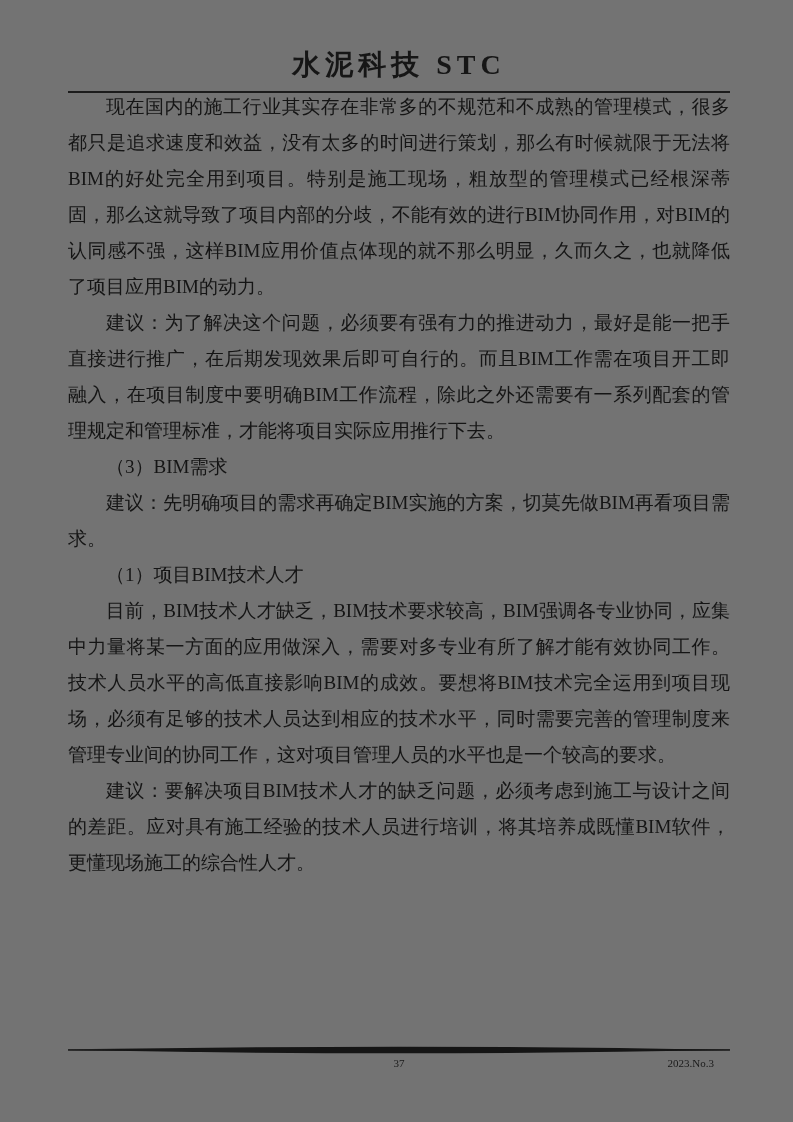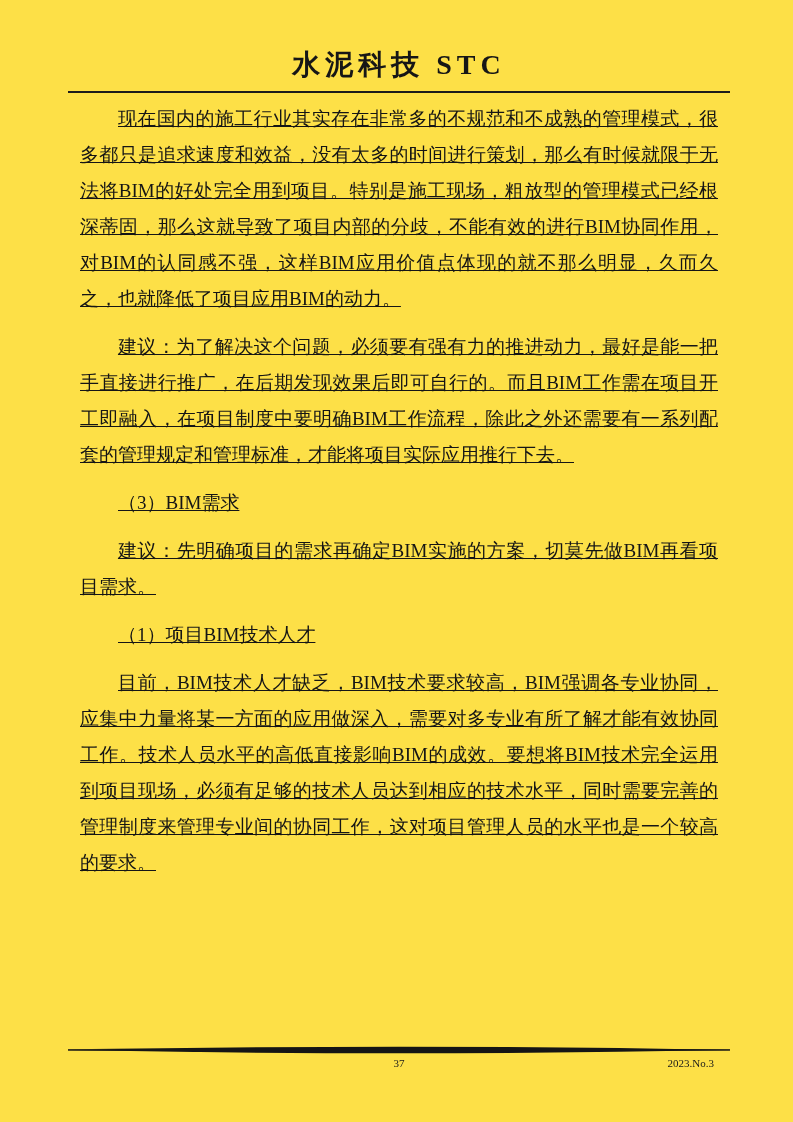--- a/index.html
+++ b/index.html
@@ -4,21 +4,21 @@
 <style>
   html, body {
     margin: 0;
     padding: 0;
     background: #ffffff;
   }
   .page {
     position: relative;
     width: 793px;
     height: 1122px;
-    background: #fde047;
+    background: #737373;
     color: #111111;
     font-family: "Liberation Serif", "DejaVu Serif", serif;
     overflow: hidden;
   }
 
   
   .page-header {
     position: absolute;
     top: 0;
     left: 68px;
@@ -45,24 +45,23 @@
     top: 89px;
     left: 68px;
     width: 662px;
     font-size: 19px;
     line-height: 36px;
     text-align: justify;
     text-justify: inter-ideograph;
     color: #151515;
   }
   .document-body p {
-    margin: 12px;
+    margin: 0;
     padding: 0;
     text-indent: 2em;
-    text-decoration: underline;
   }
 
   
   .page-footer {
     position: absolute;
     left: 68px;
     top: 1046px;
     width: 662px;
   }
   .footer-bar {
@@ -101,20 +100,21 @@
     <div class="header-rule"></div>
   </header>
 
   <main class="document-body">
     <p>现在国内的施工行业其实存在非常多的不规范和不成熟的管理模式，很多都只是追求速度和效益，没有太多的时间进行策划，那么有时候就限于无法将BIM的好处完全用到项目。特别是施工现场，粗放型的管理模式已经根深蒂固，那么这就导致了项目内部的分歧，不能有效的进行BIM协同作用，对BIM的认同感不强，这样BIM应用价值点体现的就不那么明显，久而久之，也就降低了项目应用BIM的动力。</p>
     <p>建议：为了解决这个问题，必须要有强有力的推进动力，最好是能一把手直接进行推广，在后期发现效果后即可自行的。而且BIM工作需在项目开工即融入，在项目制度中要明确BIM工作流程，除此之外还需要有一系列配套的管理规定和管理标准，才能将项目实际应用推行下去。</p>
     <p>（3）BIM需求</p>
     <p>建议：先明确项目的需求再确定BIM实施的方案，切莫先做BIM再看项目需求。</p>
     <p>（1）项目BIM技术人才</p>
     <p>目前，BIM技术人才缺乏，BIM技术要求较高，BIM强调各专业协同，应集中力量将某一方面的应用做深入，需要对多专业有所了解才能有效协同工作。技术人员水平的高低直接影响BIM的成效。要想将BIM技术完全运用到项目现场，必须有足够的技术人员达到相应的技术水平，同时需要完善的管理制度来管理专业间的协同工作，这对项目管理人员的水平也是一个较高的要求。</p>
+    <p>建议：要解决项目BIM技术人才的缺乏问题，必须考虑到施工与设计之间的差距。应对具有施工经验的技术人员进行培训，将其培养成既懂BIM软件，更懂现场施工的综合性人才。</p>
   </main>
 
   <footer class="page-footer">
     <svg class="footer-bar" viewBox="0 0 662 10" preserveAspectRatio="none" xmlns="http://www.w3.org/2000/svg">
       <rect x="0" y="3.2" width="662" height="1.5" fill="#151515"></rect>
       <path d="M0,4 Q331,-2.5 662,4 Q331,10.5 0,4 Z" fill="#151515"></path>
     </svg>
     <div class="footer-row">
       <span class="page-number">37</span>
       <span class="issue-label">2023.No.3</span>

